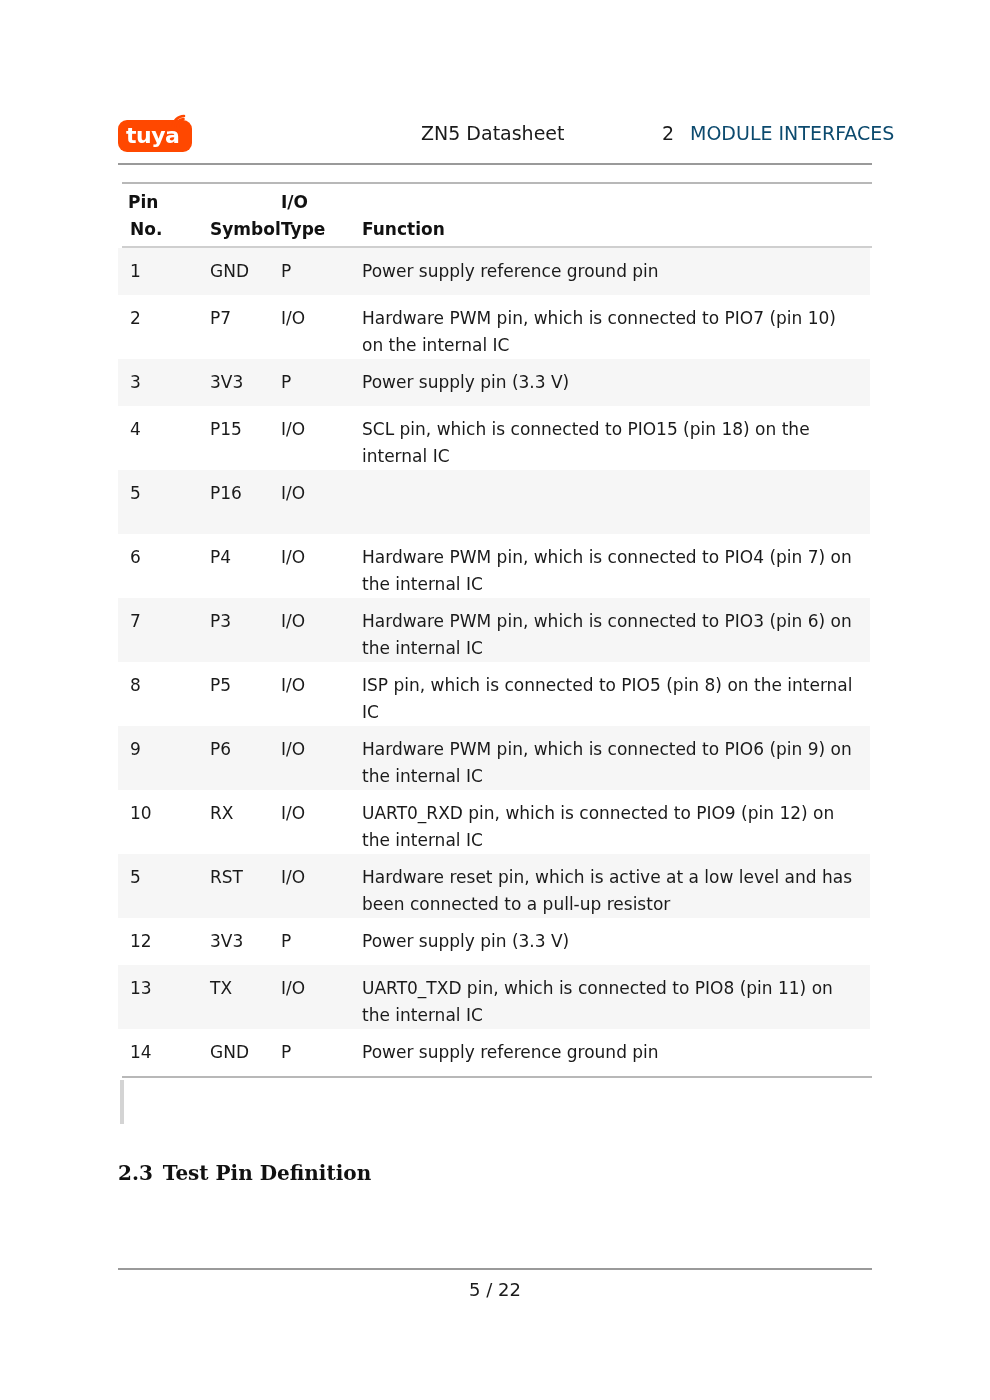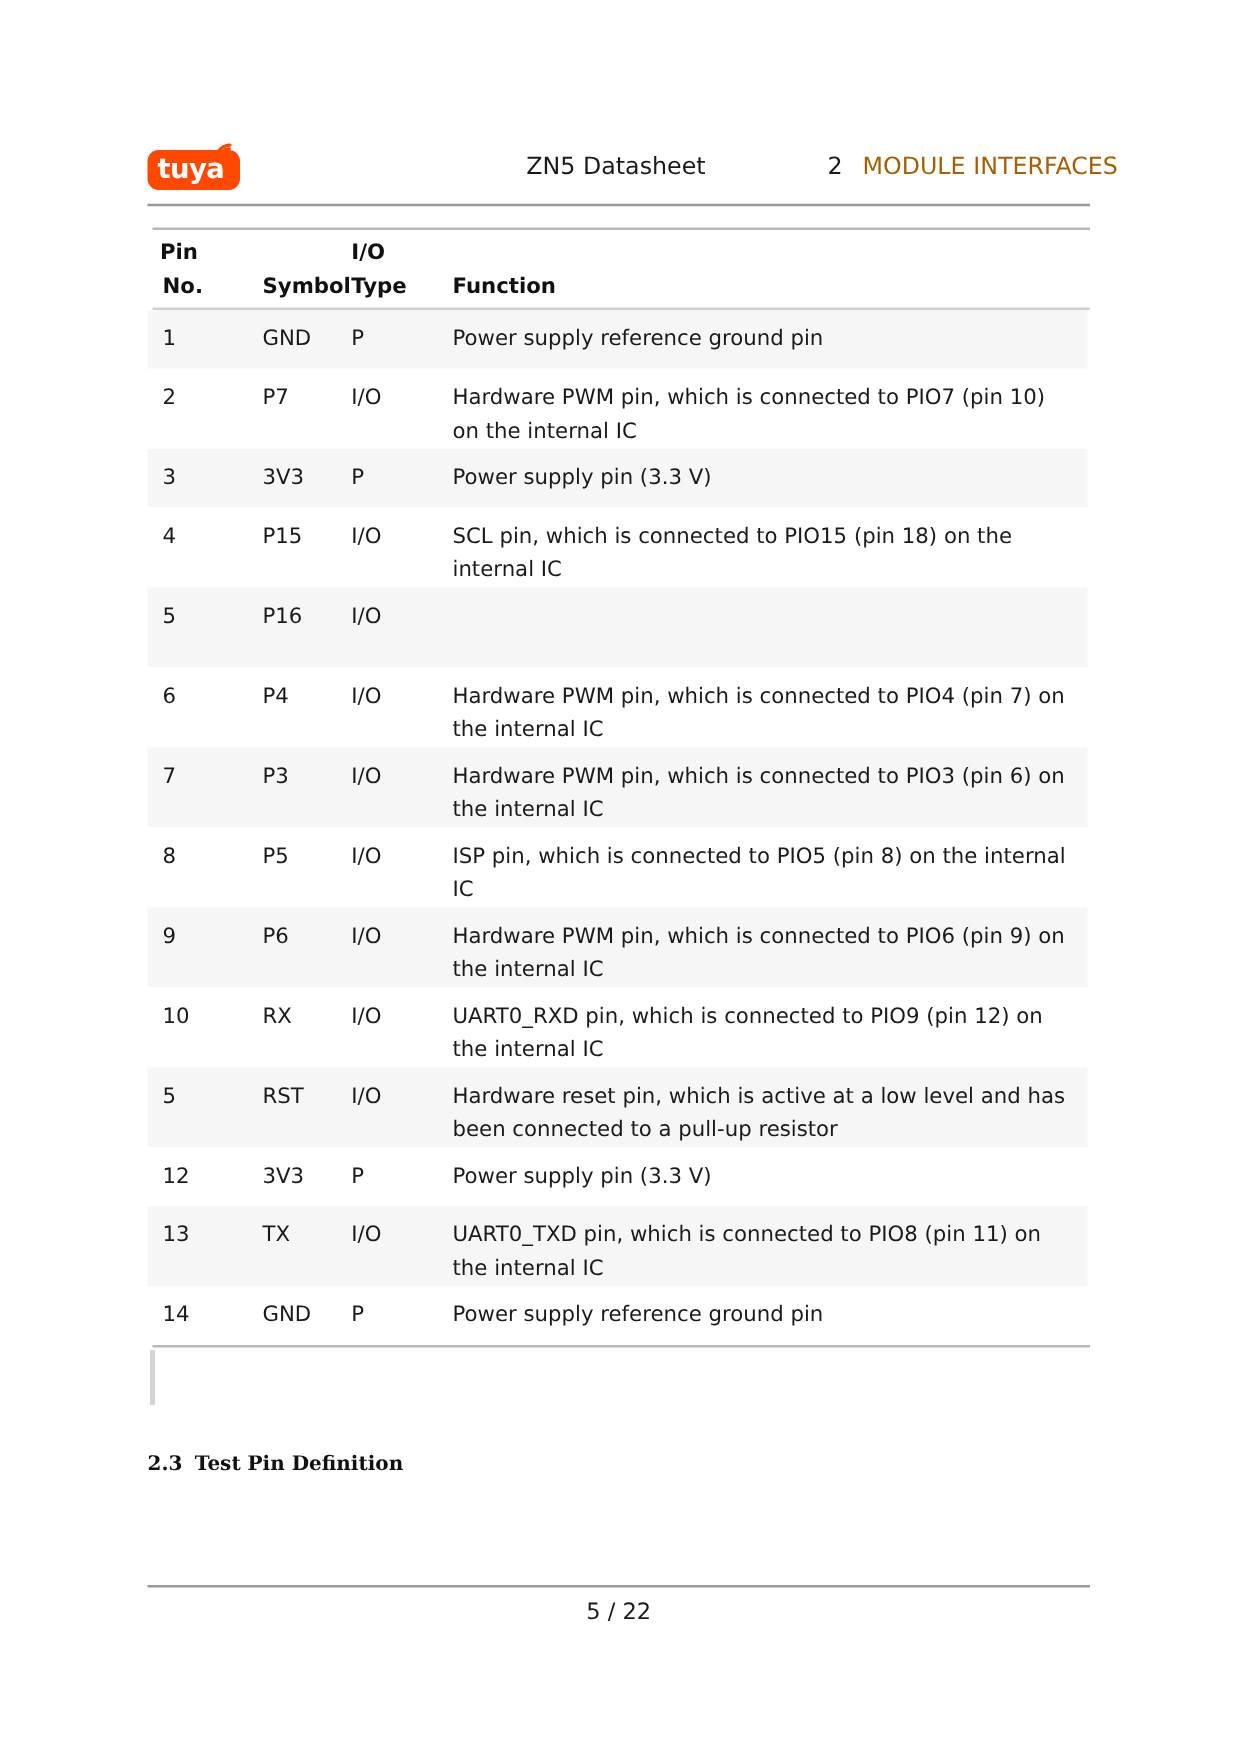--- a/index.html
+++ b/index.html
@@ -80,21 +80,21 @@
     left: 244px;
     top: 0px;
     font-size: 19px;
     color: #1a1a1a;
   }
   .header-sectitle {
     position: absolute;
     left: 272px;
     top: 0px;
     font-size: 19px;
-    color: #a16207;
+    color: #0c4a6e;
     white-space: nowrap;
   }
   .header-rule {
     position: absolute;
     left: 118px;
     top: 163px;
     width: 754px;
     height: 2px;
     background: #9a9a9a;
   }
@@ -191,21 +191,21 @@
     color: #5c5c5c;
     font-weight: 700;
   }
 
   
   .sec-heading {
     position: absolute;
     left: 118px;
     top: 1161px;
     font-family: "DejaVu Serif", serif;
-    font-size: 16px;
+    font-size: 20px;
     font-weight: 700;
     color: #111111;
     white-space: nowrap;
   }
   .sec-heading .num { margin-right: 10px; }
 
   
   .footer-rule {
     position: absolute;
     left: 118px;

